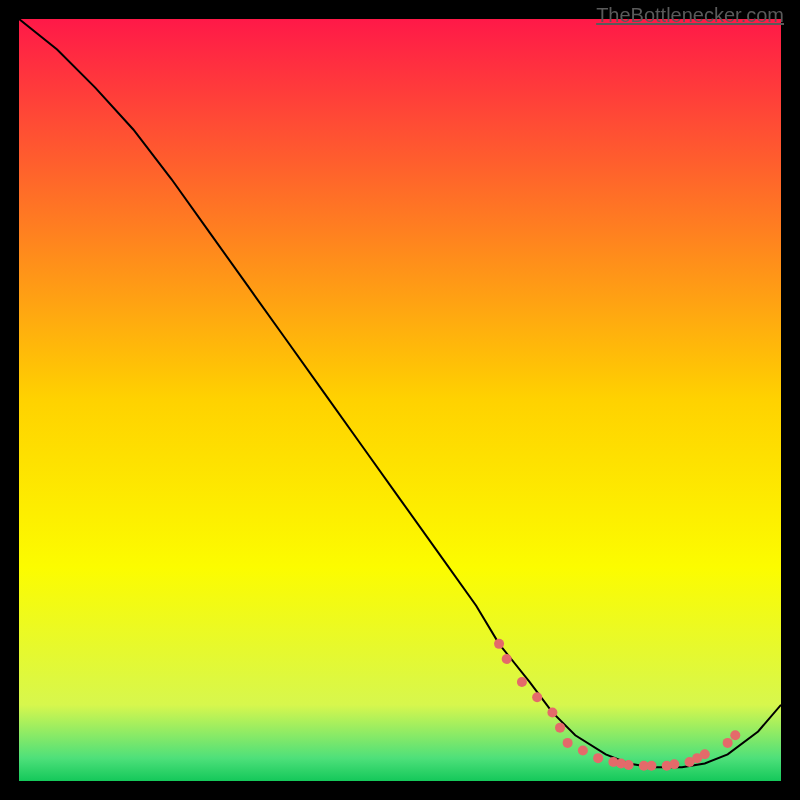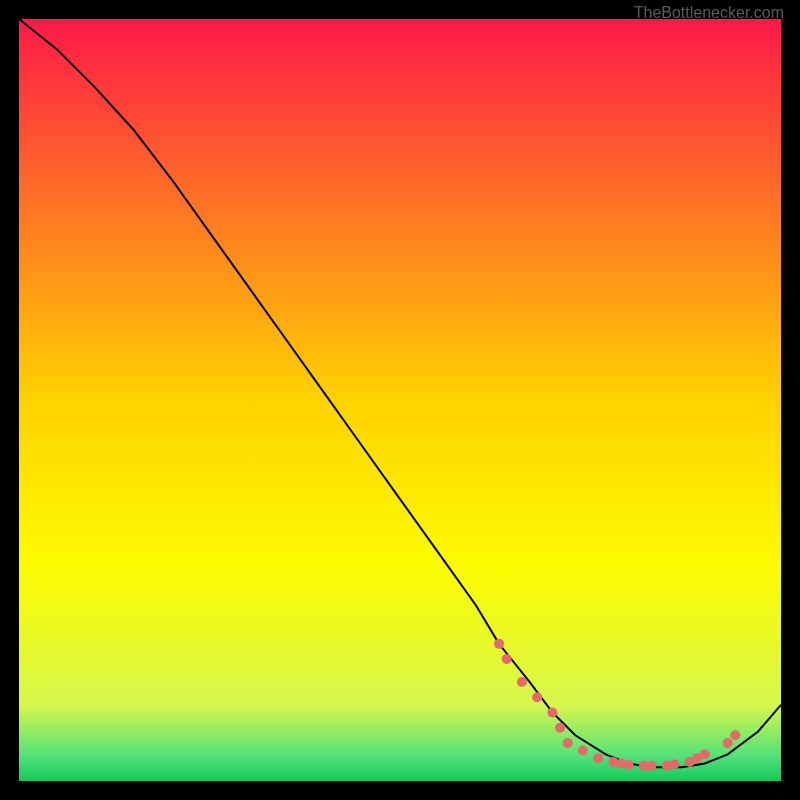--- a/index.html
+++ b/index.html
@@ -12,23 +12,24 @@
       height: 800px;
       background: #000;
       position: relative;
       font-family: Arial, sans-serif;
     }
     .watermark {
       position: absolute;
       top: 4px;
       right: 16px;
       color: #5a5a5a;
-      font-size: 16px;
+      font-size: 20px;
       font-weight: normal;
       z-index: 10;
+      text-decoration: underline;
     }
     .chart-area {
       position: absolute;
       left: 19px;
       top: 19px;
       width: 762px;
       height: 762px;
       overflow: hidden;
     }
     .gradient-bg {

